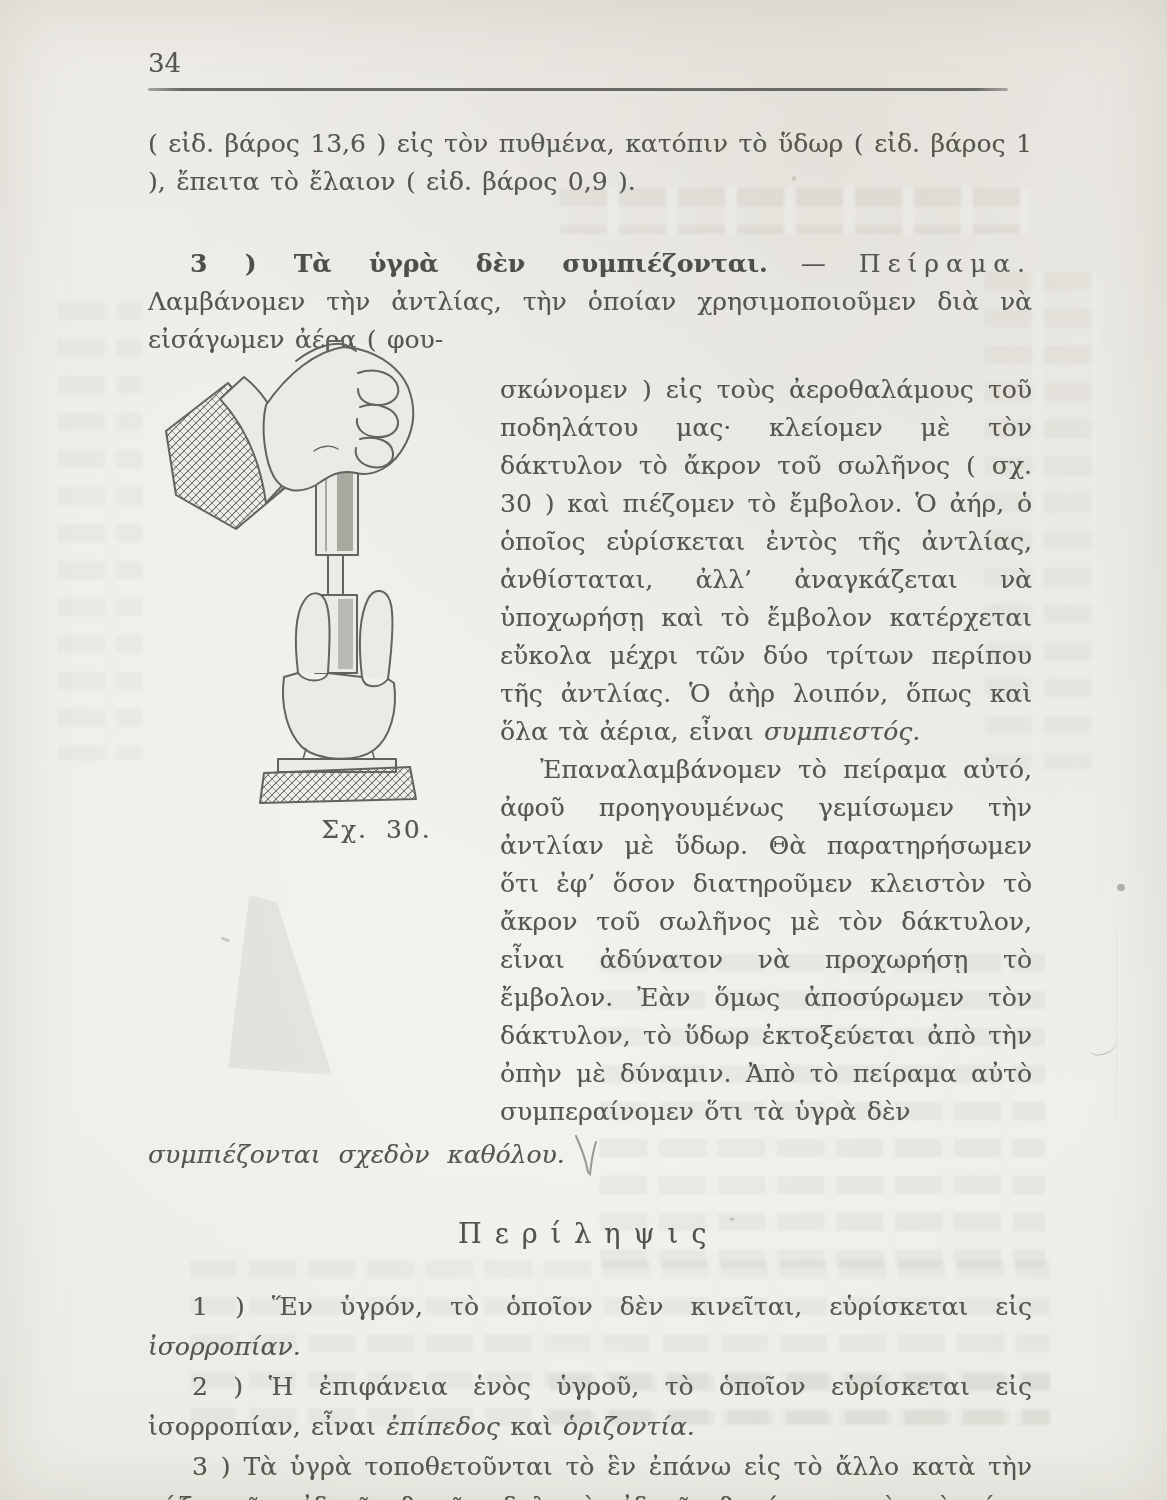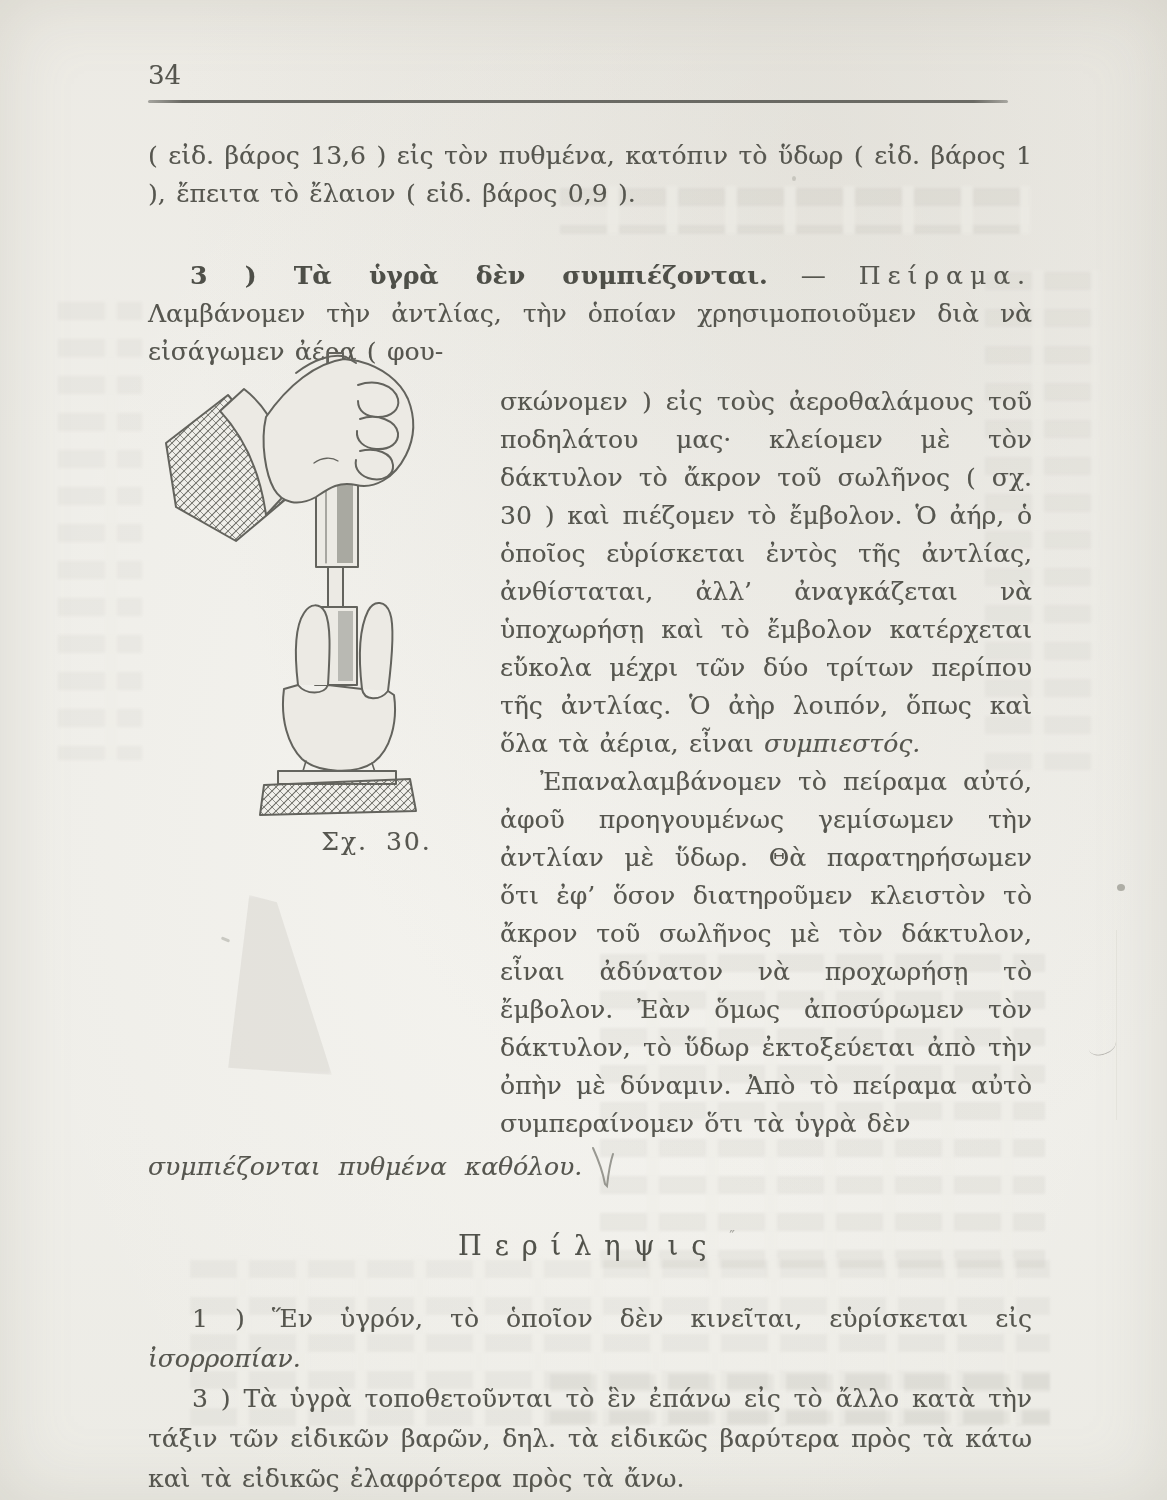--- a/index.html
+++ b/index.html
@@ -11,21 +11,21 @@
       linear-gradient(180deg,#eceae4 0%,#efeee9 30%,#efeee9 75%,#ecebe5 100%);
     box-shadow:inset 0 0 70px rgba(150,145,128,0.22);
     font-family:"DejaVu Serif","Liberation Serif",serif;
     color:#56564f;
   }
   .ink{ text-shadow:0.3px 0.3px 0.6px rgba(86,86,79,0.38); }
   .page{ position:absolute; left:148px; top:48px; width:884px; }
 
   
   .header-row{ display:flex; justify-content:space-between; align-items:baseline;
-    font-size:26px; padding-right:32px;margin-top:12px; }
+    font-size:26px; padding-right:32px; }
   .rule{ margin-top:10px; height:3px; width:860px;
     background:linear-gradient(90deg, rgba(84,84,78,0.55), #54544e 4%, #54544e 96%, rgba(84,84,78,0.5));
     border-radius:2px; opacity:.85; }
 
   
   p{ margin:0; font-size:25px; line-height:38px; text-align:justify; word-spacing:2.5px; }
   .intro{ margin-top:34px; }
   .main{ position:relative; margin-top:44px; }
   .lead{ text-indent:42px; }
   .sec-head{ font-weight:bold; word-spacing:6px; color:#4e4f48; }
@@ -131,27 +131,28 @@
           </g>
         </svg>
         <div class="fig-caption">Σχ. 30.</div>
       </div>
 
       <div class="wrap-col">
         <p><span>σκώνομεν ) εἰς τοὺς ἀεροθαλάμους τοῦ ποδηλάτου μας· κλείομεν μὲ τὸν δάκτυλον τὸ ἄκρον τοῦ σωλῆνος ( σχ. 30 ) καὶ πιέζομεν τὸ ἔμβολον. Ὁ ἀήρ, ὁ ὁποῖος εὑρίσκεται ἐντὸς τῆς ἀντλίας, ἀνθίσταται, ἀλλ’ ἀναγκάζεται νὰ ὑποχωρήσῃ καὶ τὸ ἔμβολον κατέρχεται εὔκολα μέχρι τῶν δύο τρίτων περίπου τῆς ἀντλίας. Ὁ ἀὴρ λοιπόν, ὅπως καὶ ὅλα τὰ ἀέρια, εἶναι </span><span class="it">συμπιεστός.</span></p>
         <p class="indent"><span>Ἐπαναλαμβάνομεν τὸ πείραμα αὐτό, ἀφοῦ προηγουμένως γεμίσωμεν τὴν ἀντλίαν μὲ ὕδωρ. Θὰ παρατηρήσωμεν ὅτι ἐφ’ ὅσον διατηροῦμεν κλειστὸν τὸ ἄκρον τοῦ σωλῆνος μὲ τὸν δάκτυλον, εἶναι ἀδύνατον νὰ προχωρήσῃ τὸ ἔμβολον. Ἐὰν ὅμως ἀποσύρωμεν τὸν δάκτυλον, τὸ ὕδωρ ἐκτοξεύεται ἀπὸ τὴν ὀπὴν μὲ δύναμιν. Ἀπὸ τὸ πείραμα αὐτὸ συμπεραίνομεν ὅτι τὰ ὑγρὰ δὲν</span></p>
       </div>
 
-      <p class="tail"><span><span class="it">συμπιέζονται  πυθμένα  καθόλου.</span></span><svg class="check" width="26" height="46" viewBox="0 0 26 46">
+      <p class="tail"><span><span class="it">συμπιέζονται  σχεδὸν  καθόλου.</span></span><svg class="check" width="26" height="46" viewBox="0 0 26 46">
           <path d="M3 3 C8 14 13 28 15 39 L17 41 C18 32 20 18 23 9" stroke="#82827a" stroke-width="2" fill="none" stroke-linecap="round" opacity="0.8"></path>
         </svg></p>
     </div>
 
     <p class="center-head"><span>Περίληψις</span><span class="hdr-mark">″</span></p>
 
     <div class="summary-items">
       <p><span>1 ) Ἕν ὑγρόν, τὸ ὁποῖον δὲν κινεῖται, εὑρίσκεται εἰς </span><span class="it">ἰσορροπίαν.</span></p>
+      <p><span>2 ) Ἡ ἐπιφάνεια ἑνὸς ὑγροῦ, τὸ ὁποῖον εὑρίσκεται εἰς ἰσορροπίαν, εἶναι </span><span class="it">ἐπίπεδος</span><span> καὶ </span><span class="it">ὁριζοντία.</span></p>
       <p><span>3 ) Τὰ ὑγρὰ τοποθετοῦνται τὸ ἓν ἐπάνω εἰς τὸ ἄλλο κατὰ τὴν τάξιν τῶν εἰδικῶν βαρῶν, δηλ. τὰ εἰδικῶς βαρύτερα πρὸς τὰ κάτω καὶ τὰ εἰδικῶς ἐλαφρότερα πρὸς τὰ ἄνω.</span></p>
 
     </div>
 
   </div>
 </div>
 
 </body></html>

